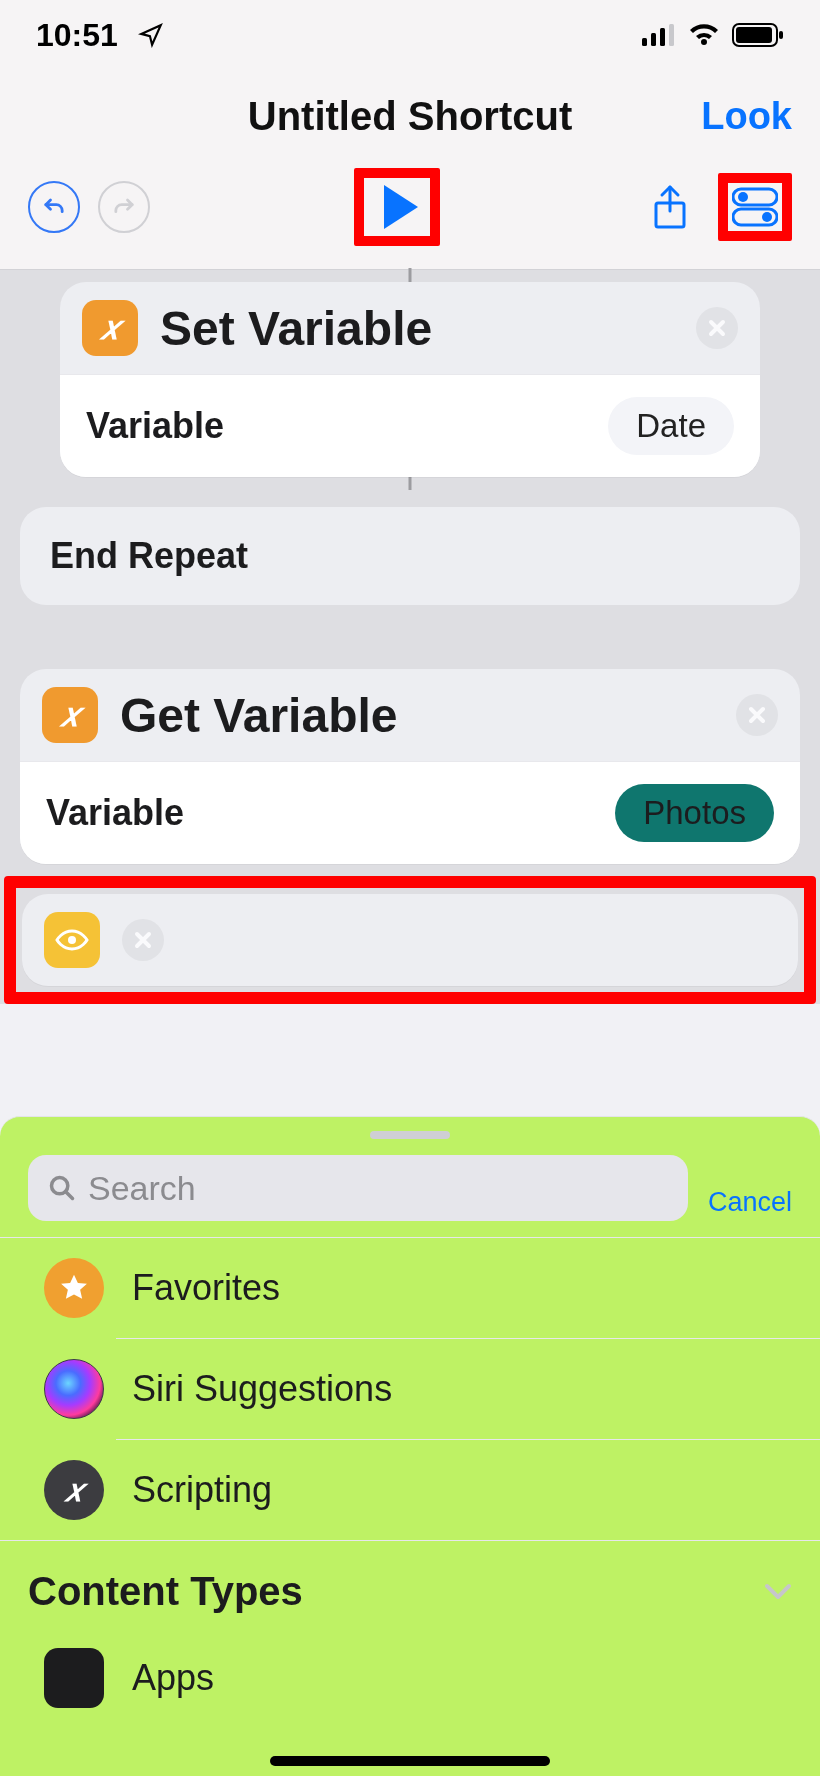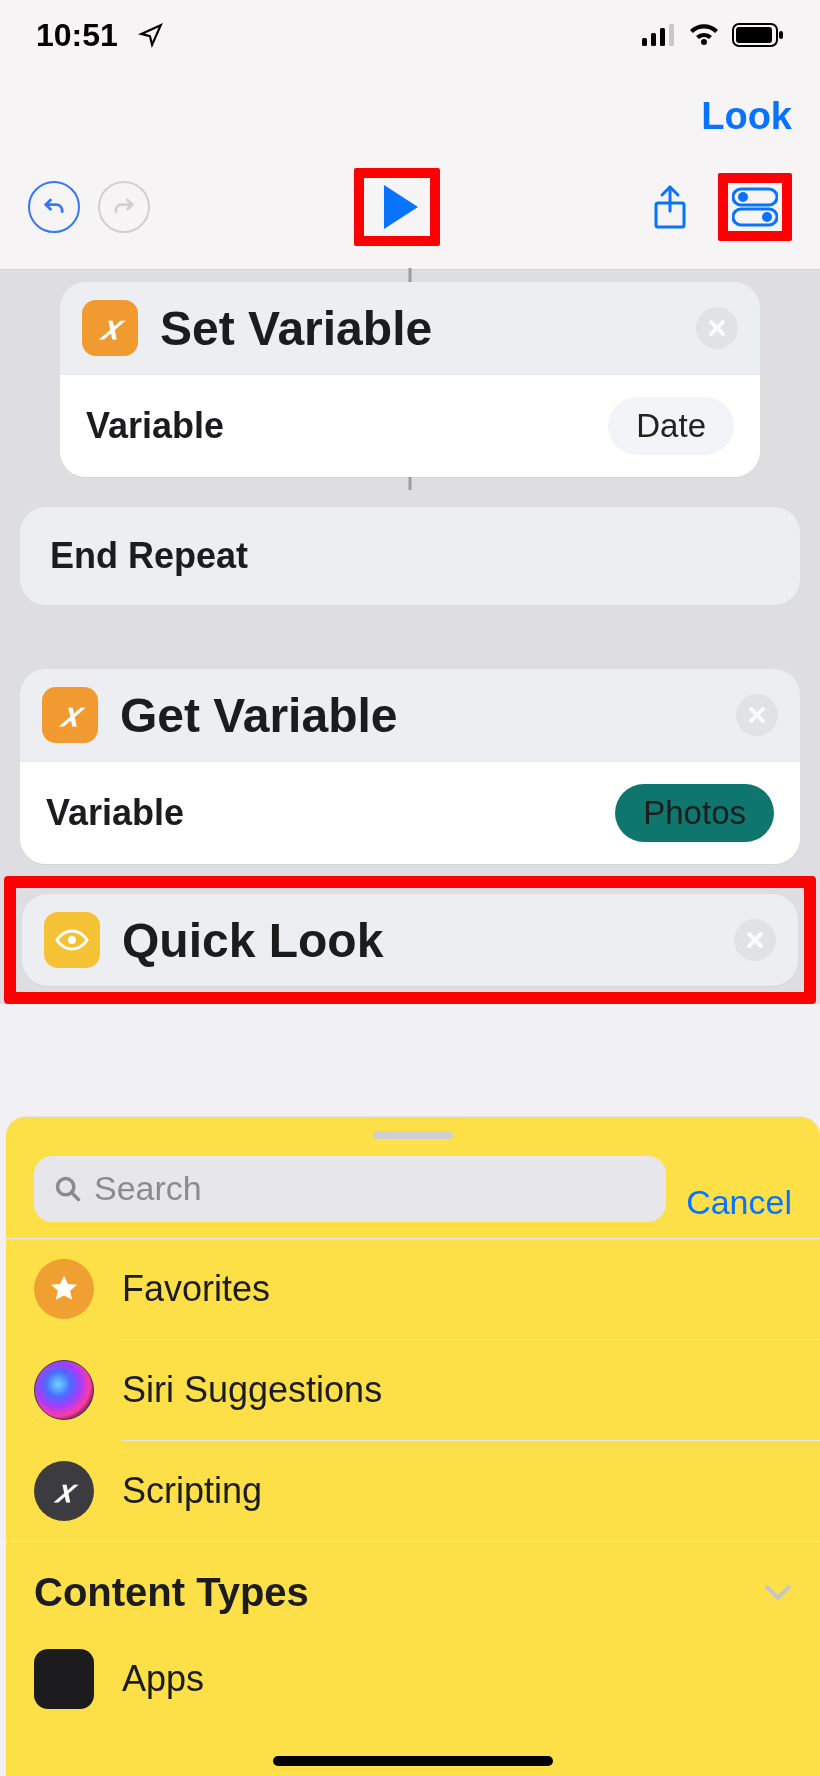--- a/index.html
+++ b/index.html
@@ -173,23 +173,23 @@
 
   .quick-look-highlight {
     border: 12px solid #ff0000;
     border-radius: 4px;
     padding: 6px 6px;
   }
 
   
   .panel {
     position: absolute;
-    left:6px; right:0; bottom:0;
+    left:0; right:0; bottom:0;
     height: 660px;
-    background:#fde047;
+    background:#bef264;
     border-top: 1px solid #e4e4e8;
     border-radius: 20px 20px 0 0;
   }
   .grabber {
     width: 80px; height: 8px; background:#cfcfd4; border-radius:4px;
     margin: 14px auto 10px auto;
   }
   .search-row {
     display:flex; align-items:center; gap: 20px;
     padding: 6px 28px 16px 28px;
@@ -198,27 +198,27 @@
     flex:1;
     background:#e6e6eb;
     border-radius: 18px;
     height: 66px;
     display:flex; align-items:center;
     padding: 0 20px;
     gap: 12px;
     color:#8b8b8f;
     font-size: 34px;
   }
-  .cancel-link { color:#0873ff; font-size:34px;margin-top:28px; }
+  .cancel-link { color:#0873ff; font-size:27px;margin-top:28px; }
 
   .cat-list { border-top:1px solid #e7e7eb; }
   .cat-item {
     display:flex; align-items:center;
     height: 100px;
-    padding: 0 28px;
+    padding: 0 44px;
     gap: 28px;
     font-size: 36px;
     color:#1c1c1e;
   }
   .cat-list .sep {
     margin-left: 116px;
     height:1px;
     background:#e7e7eb;
   }
   .cat-icon {
@@ -284,20 +284,21 @@
     </svg>
     <svg width="52" height="24" viewBox="0 0 52 24">
       <rect x="1" y="1" width="44" height="22" rx="6" fill="none" stroke="#000" stroke-width="2"></rect>
       <rect x="4" y="4" width="36" height="16" rx="3" fill="#000"></rect>
       <rect x="47" y="8" width="4" height="8" rx="2" fill="#000"></rect>
     </svg>
   </div>
 </div>
 
 <div class="nav">
+  <div class="nav-title">Untitled Shortcut</div>
   <div class="nav-done">Look</div>
 </div>
 
 <div class="toolbar">
   <div class="tb-btn undo-btn">
     <svg width="28" height="28" viewBox="0 0 24 24" fill="none" stroke="#3478f6" stroke-width="2.4" stroke-linecap="round" stroke-linejoin="round">
         <path d="M9 14l-4-4 4-4"></path>
         <path d="M5 10h9a5 5 0 015 5v1"></path>
       </svg>
   </div>
@@ -387,21 +388,20 @@
 
   <div class="quick-look-highlight" style="margin:12px -12px 28px -12px">
     <div class="action-card">
       <div class="action-header">
         <div class="action-icon yellow">
           <svg width="34" height="24" viewBox="0 0 34 24" fill="none" stroke="#fff" stroke-width="3">
               <path d="M2 12s5-9 15-9 15 9 15 9-5 9-15 9S2 12 2 12z"></path>
               <circle cx="17" cy="12" r="4" fill="#fff" stroke="none"></circle>
             </svg>
         </div>
-        <div class="action-title">Quick Look</div>
         <div class="delete-btn">
           <svg width="22" height="22" viewBox="0 0 22 22" stroke="#fafafc" stroke-width="4" stroke-linecap="round">
               <path d="M5 5l12 12M17 5L5 17"></path>
             </svg>
         </div>
       </div>
     </div>
   </div>
 </div>
 

